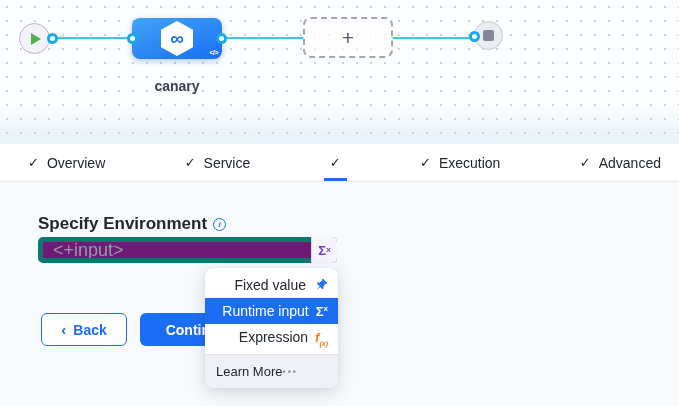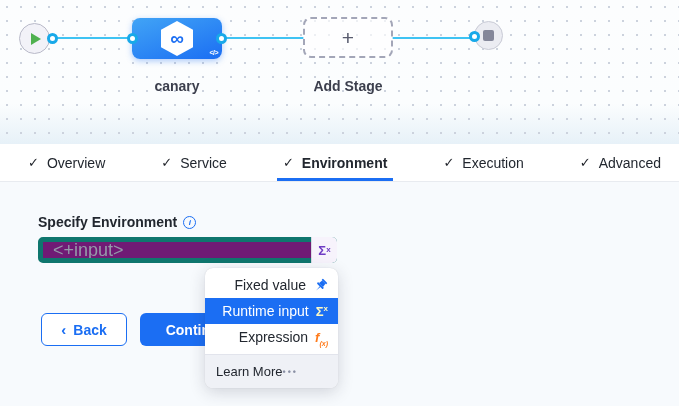--- a/index.html
+++ b/index.html
@@ -45,21 +45,21 @@
     border-bottom:1px solid #e8ebf0;box-sizing:border-box;display:flex;
     align-items:stretch;justify-content:space-between;padding:0 12px 0 22px;z-index:1;}
   .tab{display:flex;align-items:center;gap:8px;font-size:14px;color:#22272f;
     border-bottom:3px solid transparent;border-top:3px solid transparent;
     padding:0 6px;cursor:pointer;white-space:nowrap;}
   .tab.active{font-weight:bold;border-bottom-color:#1b6ef3;}
   .tab .check{font-size:13px;color:#1e2128;font-weight:normal;}
 
   
   .field-label-row{left:38px;top:214px;display:flex;align-items:center;gap:6px;}
-  .field-label{font-size:14px;font-weight:bold;color:#22272f;}
+  .field-label{font-size:17px;font-weight:bold;color:#22272f;}
   .info-icon{width:13px;height:13px;border-radius:50%;border:1.5px solid #1b6ef3;
     box-sizing:border-box;color:#1b6ef3;font-size:8px;font-weight:bold;
     display:flex;align-items:center;justify-content:center;font-style:italic;}
   .env-input-wrap{left:38px;top:237px;width:299px;height:26px;}
   .env-input{width:100%;height:100%;box-sizing:border-box;border:5px solid #0f766e;
     border-radius:5px;background:#701a75;color:#959aab;font-size:18px;
     padding:0 32px 0 10px;font-family:inherit;outline:none;}
   .sigma-btn{right:0;top:0;width:26px;height:26px;box-sizing:border-box;
     border-left:1px solid #d8dae4;background:#f7f3fc;border-radius:0 5px 5px 0;
     display:flex;align-items:center;justify-content:center;color:#6f3cc4;
@@ -118,35 +118,33 @@
   <div class="abs add-stage-box">
     <span class="plus-glyph">+</span>
   </div>
 
   <div class="abs port" style="left:469px;top:31px;"></div>
   <div class="abs end-node">
     <div class="stop-square"></div>
   </div>
 
   <div class="abs node-label" style="left:132px;">canary</div>
-  <div class="abs node-label" style="left:303px;">Add Stage</div>
 </div>
 
 <div class="abs tabbar">
   <div class="tab">
     <span class="check">✓</span>
     <span>Overview</span>
   </div>
   <div class="tab">
     <span class="check">✓</span>
     <span>Service</span>
   </div>
   <div class="tab active">
     <span class="check">✓</span>
-    <span>Environment</span>
   </div>
   <div class="tab">
     <span class="check">✓</span>
     <span>Execution</span>
   </div>
   <div class="tab">
     <span class="check">✓</span>
     <span>Advanced</span>
   </div>
 </div>

